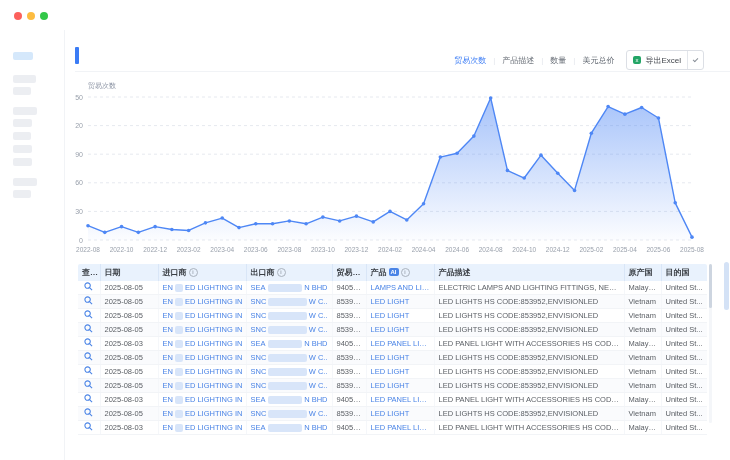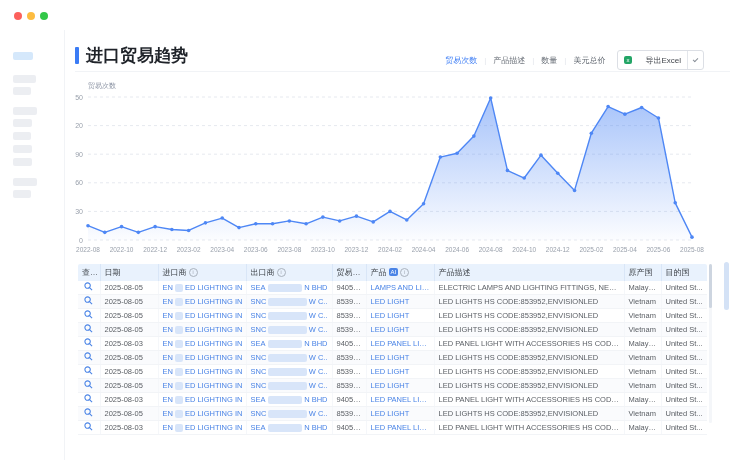--- a/index.html
+++ b/index.html
@@ -18,33 +18,33 @@
   .main{position:absolute;left:64px;top:0;width:666px;height:460px}
   .page-header{position:absolute;left:11px;top:44px;right:26px;height:26px}
   .accent{position:absolute;left:0;top:3px;width:4px;height:17px;background:#3b7cf5;border-radius:1px}
   .page-title{position:absolute;left:11px;top:0;font-size:17px;font-weight:bold;color:#1f2329;margin:0;line-height:24px}
   .header-right{position:absolute;right:0;top:6px;display:flex;align-items:center;gap:8px}
   .tabs{display:flex;align-items:center;gap:7px;font-size:8px;color:#646a73}
   .tab{cursor:pointer;white-space:nowrap}
   .tab.active{color:#3b7cf5}
   .tab-sep{color:#e3e6eb;font-size:8px}
   .export-group{display:flex;align-items:stretch;border:1px solid #dcdfe5;border-radius:3px;background:#fff;height:18px;margin-left:4px}
-  .export-main{display:flex;align-items:center;gap:13px;padding:0 6px;font-size:8px;color:#42464d;border:none;background:none;cursor:pointer}
+  .export-main{display:flex;align-items:center;gap:4px;padding:0 6px;font-size:8px;color:#42464d;border:none;background:none;cursor:pointer}
   .xls-icon{width:8px;height:8px;border-radius:2px;background:#23a566;position:relative;display:inline-block}
   .xls-icon::after{content:"x";color:#fff;font-size:6px;line-height:8px;position:absolute;left:2px;top:0}
   .export-caret{width:16px;border:none;border-left:1px solid #e3e6eb;background:none;display:flex;align-items:center;justify-content:center;cursor:pointer}
   .chev{width:4px;height:4px;border-right:1px solid #8a9099;border-bottom:1px solid #8a9099;transform:rotate(45deg);margin-top:-2px}
   .divider{position:absolute;left:11px;right:0;top:71px;height:1px;background:#f1f3f6}
   
   .chart-wrap{position:absolute;left:11px;top:80px;width:648px;height:178px}
   
   .table-wrap{position:absolute;left:14px;top:264px;width:629px}
   table{border-collapse:collapse;table-layout:fixed;width:629px}
   th,td{padding:0 4px;overflow:hidden;white-space:nowrap;text-overflow:ellipsis;vertical-align:middle}
-  thead th{background:#e9f2fd;height:17px;font-size:8px;font-weight:normal;color:#3a3f45;text-align:left;border-right:1px solid #d9e6f7}
+  thead th{background:#e9f2fd;height:17px;font-size:8px;font-weight:bold;color:#3a3f45;text-align:left;border-right:1px solid #d9e6f7}
   thead th:last-child{border-right:none}
   thead th:first-child{border-radius:2px 0 0 0;text-align:center}
   thead th:last-child{border-radius:0 2px 0 0}
   tbody td{height:13px;font-size:7.5px;color:#5c6066;border-bottom:1px solid #f2f4f7;border-right:1px solid #f5f7fa}
   tbody td:last-child{border-right:none}
   tbody tr:nth-child(even){background:#fafbfd}
   td.c-view{text-align:center}
   .link{color:#4a84e6}
   .masked{display:flex;align-items:flex-end;gap:2px;overflow:hidden}
   .masked .pre,.masked .suf{color:#4a84e6;white-space:nowrap}
@@ -77,21 +77,20 @@
     <div class="side-item" style="top: 102px; width: 18px;"></div>
     <div class="side-item" style="top: 115px; width: 19px;"></div>
     <div class="side-item" style="top: 128px; width: 19px;"></div>
     <div class="side-item" style="top: 148px; width: 24px;"></div>
     <div class="side-item" style="top: 160px; width: 18px;"></div>
   </nav>
 
 <div class="main">
   <div class="page-header">
     <span class="accent"></span>
-    <h1 class="page-title">进口贸易趋势</h1>
     <div class="header-right">
       <div class="tabs" id="tabs">
           <span class="tab active">贸易次数</span>
           <span class="tab-sep">|</span>
           <span class="tab">产品描述</span>
           <span class="tab-sep">|</span>
           <span class="tab">数量</span>
           <span class="tab-sep">|</span>
           <span class="tab">美元总价</span>
         </div>

